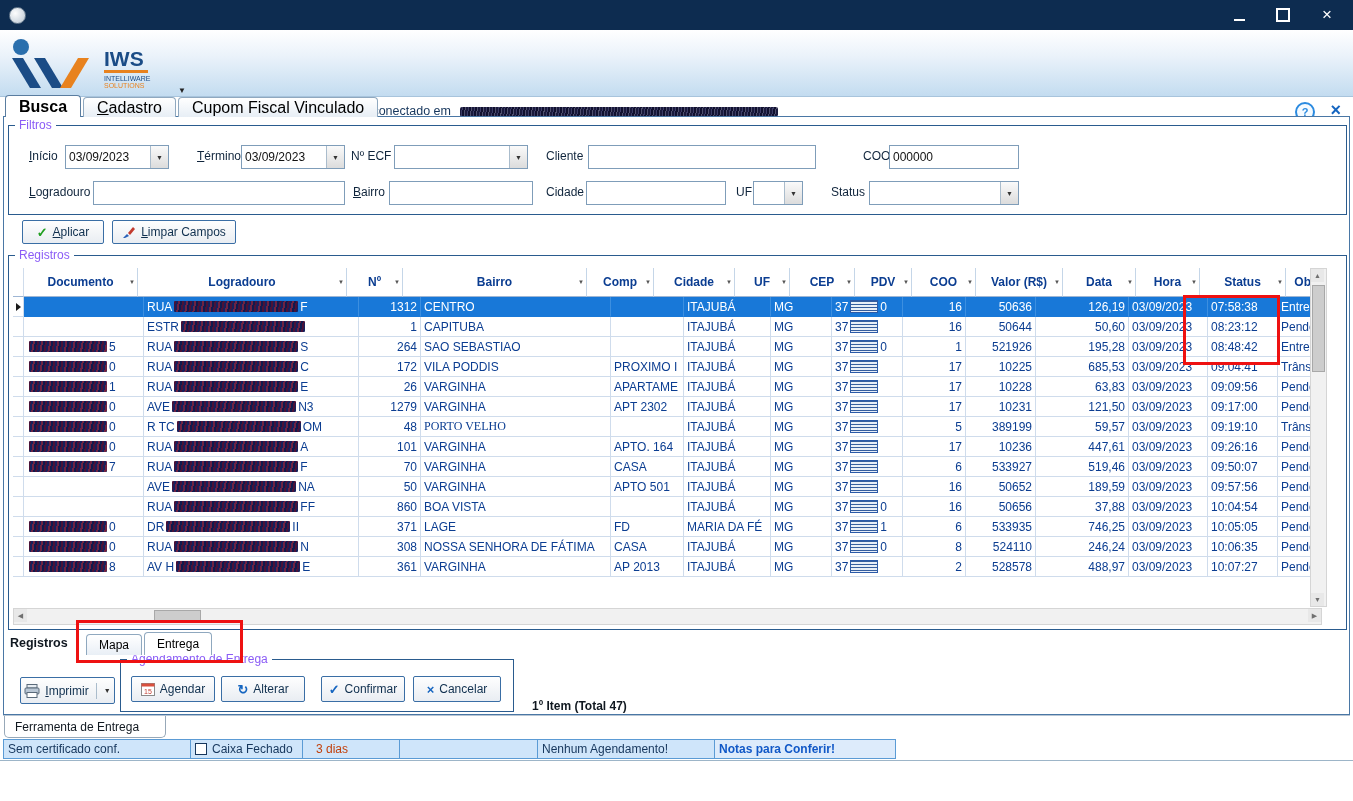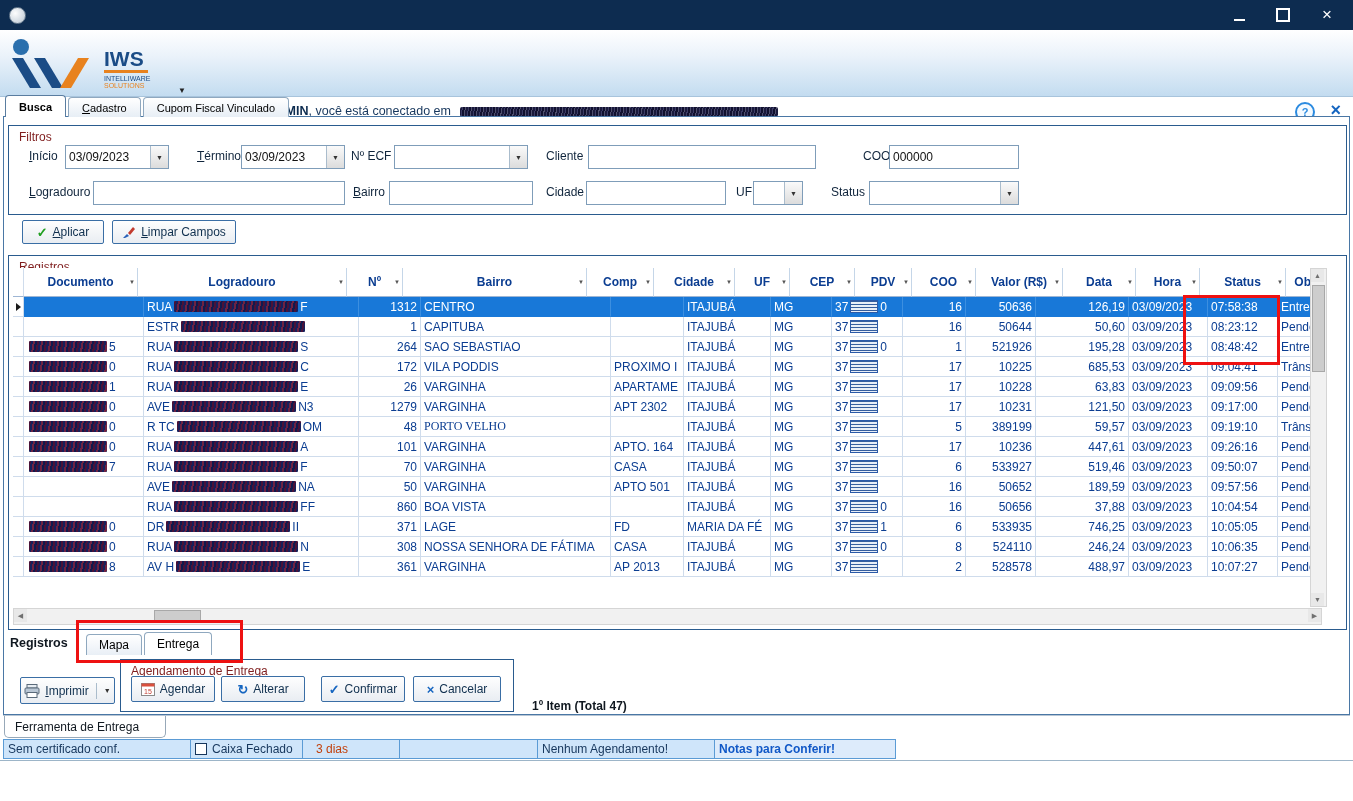--- a/index.html
+++ b/index.html
@@ -34,30 +34,30 @@
     background:repeating-linear-gradient(100deg,#4a1238 0 2px,#17205c 2px 4px,#6e2242 4px 6px,#101a4e 6px 8px);}
   .scr-doc{width:78px;}
   .scr-log{width:124px;}
   .welcome-redact{display:inline-block;vertical-align:middle;margin-left:6px;width:318px;height:10px;border-radius:2px;
     background:repeating-linear-gradient(100deg,#1a1a3c 0 2px,#3c3c66 2px 3px,#10102e 3px 5px,#50506e 5px 6px);}
   .rlines{display:inline-block;width:26px;height:11px;margin:0 2px;border:1px solid #2b5aa8;flex:none;background:
     repeating-linear-gradient(180deg,#355e9e 0 1px,#e8eef7 1px 3px);}
 
   
   .tabstrip{position:absolute;left:5px;top:96px;height:21px;display:flex;align-items:flex-end;z-index:3;}
-  .tab{height:19px;padding:0 13px;margin-right:2px;display:flex;align-items:center;font-size:11px;color:#000;
+  .tab{height:19px;padding:0 13px;margin-right:2px;display:flex;align-items:center;font-size:16px;color:#000;
     border:1px solid #8fa8bf;border-bottom:none;border-radius:4px 4px 0 0;background:linear-gradient(#ffffff,#e7eef5);}
   .tab.active{height:21px;background:#fff;font-weight:bold;border-color:#5a7da0;}
 
   
   .client{position:absolute;left:3px;top:116px;width:1345px;height:597px;border:1px solid #4a77a5;background:#fff;}
 
   
   .fieldset{position:absolute;border:1px solid #2a5b8e;background:#fff;}
-  .legend{position:absolute;top:-8px;left:6px;background:#fff;padding:0 4px;font-size:12px;color:#7f1d1d;margin-top:12px;}
+  .legend{position:absolute;top:-8px;left:6px;background:#fff;padding:0 4px;font-size:12px;color:#8b5cf6;}
 
   .flabel{position:absolute;font-size:12px;color:#10253c;white-space:nowrap;}
   .field{position:absolute;height:22px;border:1px solid #7f9db9;background:#fff;display:flex;align-items:stretch;}
   .field input{flex:1;min-width:0;border:none;outline:none;padding:0 3px;background:transparent;
     font:12px "Liberation Sans",sans-serif;color:#111;}
   .field input.right{text-align:left;}
   .combo-btn{width:17px;flex:none;border-left:1px solid #aabccc;background:linear-gradient(#fafafa,#dcdcdc);
     display:flex;align-items:center;justify-content:center;font-size:7px;color:#333;}
 
   .btn{position:absolute;height:22px;display:flex;align-items:center;justify-content:center;gap:5px;

